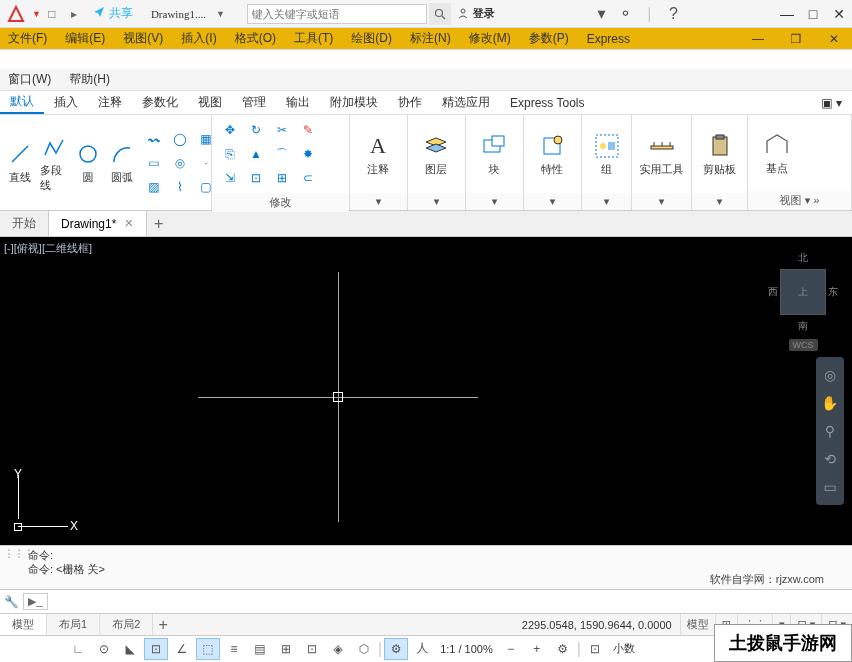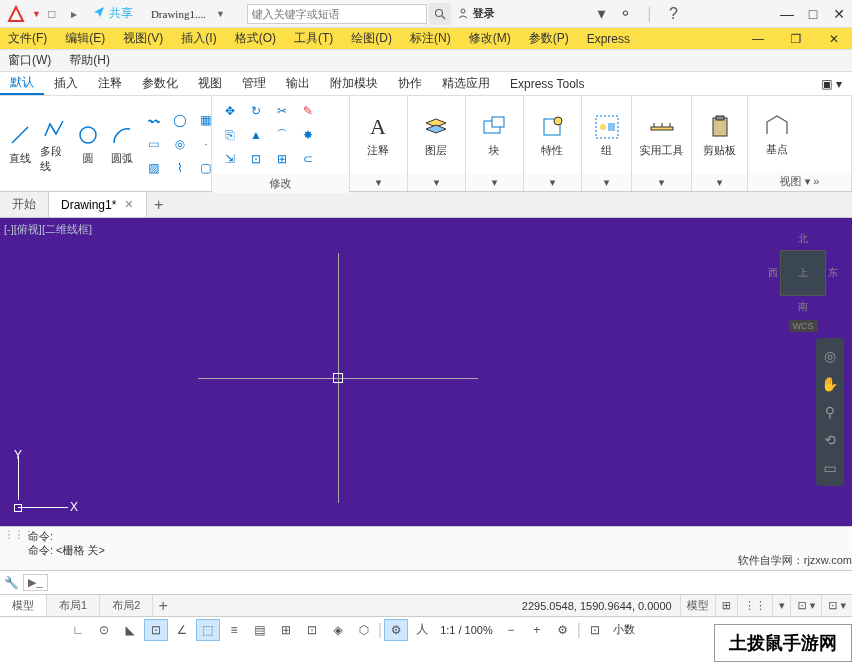--- a/index.html
+++ b/index.html
@@ -9,64 +9,64 @@
 .titlebar .qicon { width: 22px; height: 22px; display: flex; align-items: center; justify-content: center; color: #666; font-size: 12px; }
 .titlebar .share { color: #29b6f6; font-size: 12px; margin: 0 8px; display: flex; align-items: center; gap: 4px; }
 .titlebar .fname { font-size: 11px; color: #333; margin: 0 10px; font-family: Liberation Serif, serif; }
 .titlebar .search { border: 1px solid #ccc; height: 20px; width: 180px; font-size: 11px; padding: 0 4px; color: #999; margin-right: 2px; margin-left: 22px; }
 .titlebar .sbtn { width: 22px; height: 22px; background: #e8e8e8; display: flex; align-items: center; justify-content: center; color: #666; font-size: 12px; }
 .titlebar .login { font-size: 11px; color: #333; margin: 0 6px; display: flex; align-items: center; gap: 4px; font-weight: bold; }
 .titlebar .spacer { flex: 1; }
 .titlebar .rbtn { width: 24px; display: flex; align-items: center; justify-content: center; color: #555; }
 .titlebar .winbtns { display: flex; margin-left: auto; }
 .titlebar .winbtn { width: 26px; height: 26px; display: flex; align-items: center; justify-content: center; color: #333; font-size: 14px; }
-.menubar { height: 22px; background: #fde047; display: flex; align-items: center; padding: 0 8px; gap: 18px; border-bottom: 1px solid #ddd; }
+.menubar { height: 22px; background: #eab308; display: flex; align-items: center; padding: 0 8px; gap: 18px; border-bottom: 1px solid #ddd; }
 .menubar .mitem { font-size: 12px; color: #333; }
 .menubar .spacer2 { flex: 1; }
 .menubar .wbtn { width: 20px; display: flex; align-items: center; justify-content: center; color: #333; font-size: 12px; }
-.menubar2 { height: 22px; background: #f5f5f5; display: flex; align-items: center; padding: 0 8px; gap: 18px; border-bottom: 1px solid #ddd; }
+.menubar2 { height: 22px; background: #f5f5f5; display: flex; align-items: center; padding: 0 8px; gap: 18px; border-bottom: 1px solid #ddd; margin-top: 19px; }
 .menubar2 .mitem { font-size: 12px; color: #333; }
 .ribbontabs { height: 24px; background: #fff; display: flex; align-items: center; border-bottom: 1px solid #ddd; }
 .ribbontabs .rtab { padding: 0 10px; font-size: 12px; color: #333; height: 100%; display: flex; align-items: center; }
 .ribbontabs .rtab.active { background: #fff; border-bottom: 2px solid #0078d4; color: #0078d4; }
 .ribbon { height: 96px; background: #fff; display: flex; border-bottom: 1px solid #ccc; }
 .rpanel { border-right: 1px solid #ddd; display: flex; flex-direction: column; }
 .rpanel .tools { flex: 1; display: flex; align-items: center; padding: 4px 6px; gap: 6px; }
 .rpanel .plabel { text-align: center; font-size: 11px; color: #555; padding: 2px 0; background: #fafafa; }
 .bigtool { display: flex; flex-direction: column; align-items: center; gap: 2px; width: 36px; }
 .bigtool .ticon { width: 28px; height: 28px; display: flex; align-items: center; justify-content: center; color: #0078d4; }
 .bigtool .tlabel { font-size: 11px; color: #333; }
 .toolgrid { display: grid; grid-template-columns: repeat(3, 24px); grid-template-rows: repeat(3, 22px); gap: 2px; }
 .toolgrid .titem { display: flex; align-items: center; justify-content: center; color: #0078d4; font-size: 12px; }
 .toolgrid2 { display: grid; grid-template-columns: repeat(4, 24px); grid-template-rows: repeat(3, 22px); gap: 2px; }
 .toolgrid2 .titem { display: flex; align-items: center; justify-content: center; color: #0078d4; font-size: 12px; }
 .doctabs { height: 26px; background: #f0f0f0; display: flex; align-items: center; border-bottom: 1px solid #ccc; }
 .doctabs .dtab { padding: 0 12px; font-size: 12px; color: #555; height: 100%; display: flex; align-items: center; border-right: 1px solid #ccc; }
 .doctabs .dtab.active { background: #fff; color: #000; }
 .doctabs .dtab .close { margin-left: 8px; color: #888; font-size: 11px; }
 .doctabs .newtab { width: 24px; display: flex; align-items: center; justify-content: center; color: #666; }
-.canvas { position: relative; height: 308px; background: #4c1d95; }
+.canvas { position: relative; height: 308px; background: #000000; }
 .canvas .info { position: absolute; top: 4px; left: 4px; color: #b5c2d1; font-size: 11px; }
 .canvas .crosshair-v { position: absolute; left: 338px; top: 35px; width: 1px; height: 250px; background: #aaa; }
 .canvas .crosshair-h { position: absolute; left: 198px; top: 160px; width: 280px; height: 1px; background: #aaa; }
 .canvas .cursor-box { position: absolute; left: 333px; top: 155px; width: 10px; height: 10px; border: 1px solid #fff; }
 .canvas .ucs { position: absolute; left: 16px; bottom: 14px; color: #fff; font-size: 12px; }
 .canvas .ucs .yaxis { position: absolute; bottom: 12px; left: 2px; width: 1px; height: 44px; background: #fff; }
 .canvas .ucs .xaxis { position: absolute; bottom: 4px; left: 2px; width: 50px; height: 1px; background: #fff; }
 .canvas .ucs .ylabel { position: absolute; bottom: 50px; left: -2px; }
 .canvas .ucs .xlabel { position: absolute; bottom: -2px; left: 54px; }
 .canvas .ucs .origin { position: absolute; bottom: 0px; left: -2px; width: 8px; height: 8px; border: 1px solid #fff; }
 .canvas .viewcube { position: absolute; right: 14px; top: 14px; text-align: center; color: #888; font-size: 10px; }
 .canvas .viewcube .cube { width: 46px; height: 46px; background: #3a4652; border: 1px solid #555; display: flex; align-items: center; justify-content: center; font-size: 10px; margin: 4px auto; }
 .canvas .viewcube .wcs { font-size: 9px; background: #444; padding: 1px 4px; border-radius: 2px; display: inline-block; }
 .canvas .navbar { position: absolute; right: 8px; top: 120px; width: 28px; background: #3b4651; border-radius: 4px; display: flex; flex-direction: column; gap: 8px; padding: 8px 0; align-items: center; }
 .canvas .navbar .nbtn { width: 20px; height: 20px; color: #999; font-size: 14px; display: flex; align-items: center; justify-content: center; }
 .cmdarea { height: 44px; background: #fafafa; border-top: 1px solid #ccc; font-size: 11px; color: #333; position: relative; }
 .cmdarea .cmdhistory { padding: 2px 8px; line-height: 14px; }
-.cmdarea .watermark { position: absolute; right: 0; bottom: 2px; font-size: 11px; color: #444; margin-left: 48px; }
+.cmdarea .watermark { position: absolute; right: 28px; bottom: 2px; font-size: 11px; color: #444; margin-left: 48px; }
 .cmdinput { height: 24px; background: #fff; border-top: 1px solid #ccc; display: flex; align-items: center; padding: 0 4px; gap: 4px; }
 .cmdinput .wrench { color: #666; font-size: 12px; }
 .cmdinput .prompt { border: 1px solid #ccc; padding: 1px 4px; font-size: 11px; color: #666; background: #fff; }
 .cmdinput input { border: none; flex: 1; font-size: 11px; font-style: italic; color: #999; outline: none; }
 .layouttabs { height: 22px; background: #f5f5f5; border-top: 1px solid #ccc; display: flex; align-items: center; }
 .layouttabs .ltab { padding: 0 12px; font-size: 11px; color: #555; height: 100%; display: flex; align-items: center; border-right: 1px solid #ddd; }
 .layouttabs .ltab.active { background: #fff; }
 .layouttabs .newl { width: 20px; display: flex; align-items: center; justify-content: center; color: #666; }
 .layouttabs .spacer3 { flex: 1; }
 .layouttabs .coords { font-size: 11px; color: #333; padding: 0 8px; }

